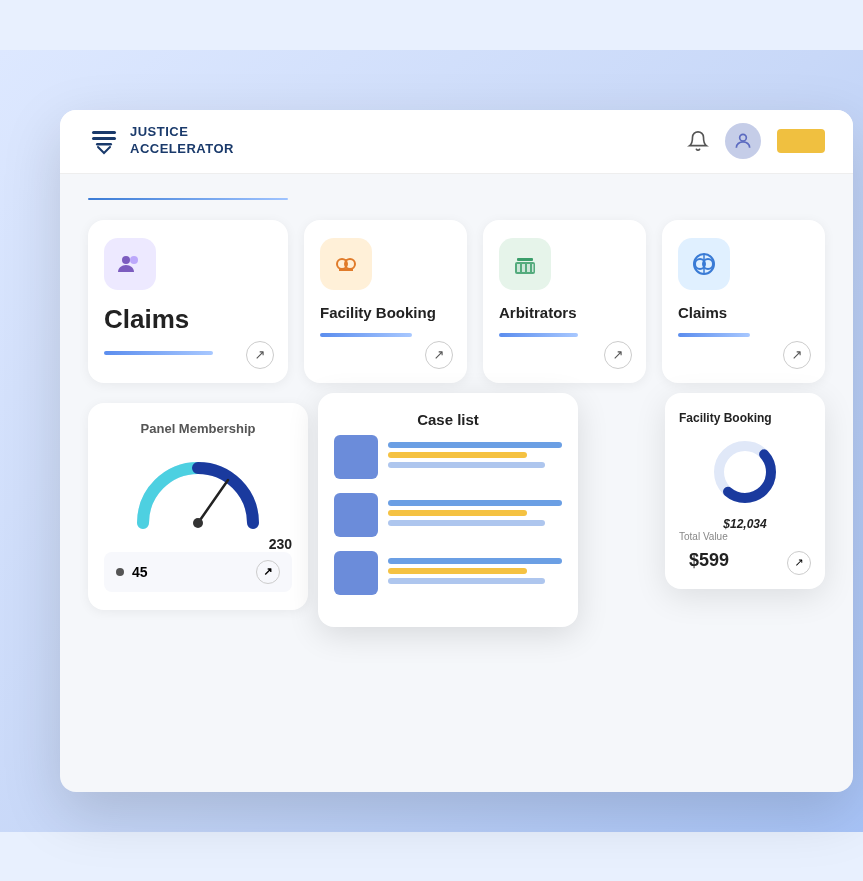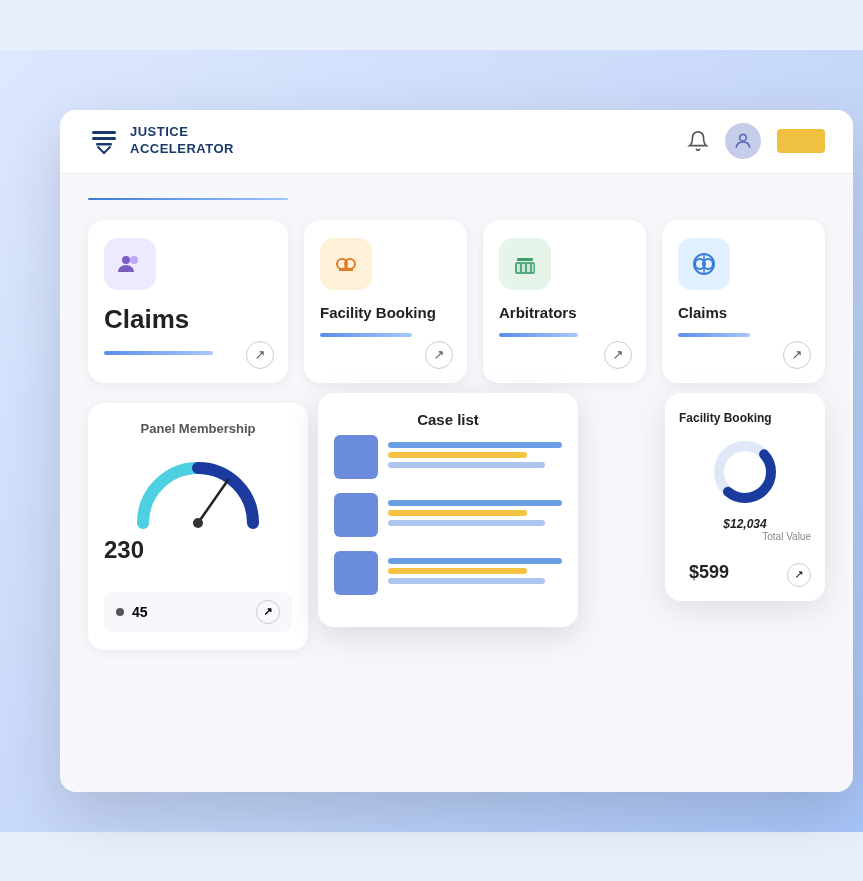--- a/index.html
+++ b/index.html
@@ -228,25 +228,25 @@
 
     
     .gauge-container {
       position: relative;
       width: 140px;
       height: 80px;
       margin: 0 auto 8px;
     }
 
     .gauge-number {
-      text-align: left;
-      font-size: 24px;
+      text-align: right;
+      font-size: 14px;
       font-weight: 700;
       color: #222;
-      margin-bottom: 28px;
+      margin-bottom: 0;
     }
 
     .panel-stat {
       display: flex;
       align-items: center;
       gap: 8px;
       background: #f7f8fc;
       border-radius: 8px;
       padding: 8px 12px;
       font-size: 14px;
@@ -394,22 +394,22 @@
       font-size: 12px;
       font-weight: 700;
       color: #222;
       text-align: center;
       font-style: italic;
     }
 
     .total-label {
       font-size: 10px;
       color: #888;
-      text-align: right;
-      margin-bottom: 20px;
+      text-align: left;
+      margin-bottom: 8px;
     }
 
     .price-val {
       font-size: 18px;
       font-weight: 700;
       color: #222;
       margin-left: 10px;
     }
 
     .facility-link-btn {

